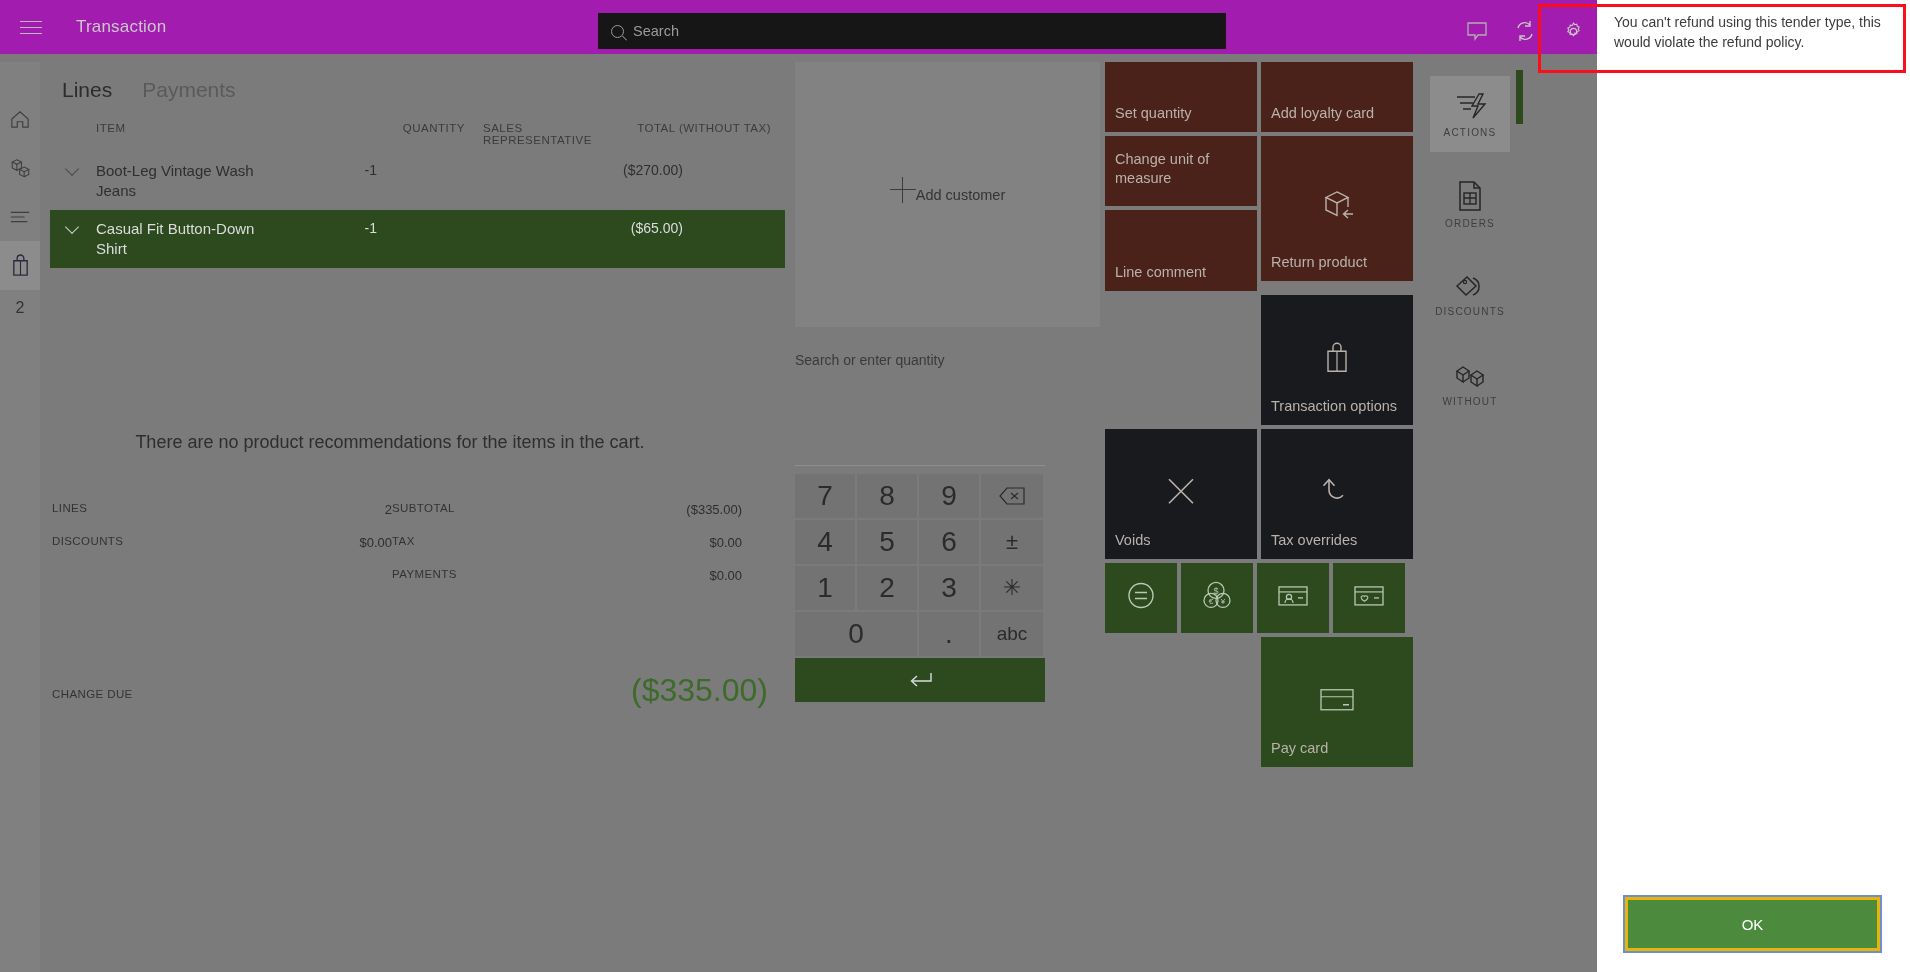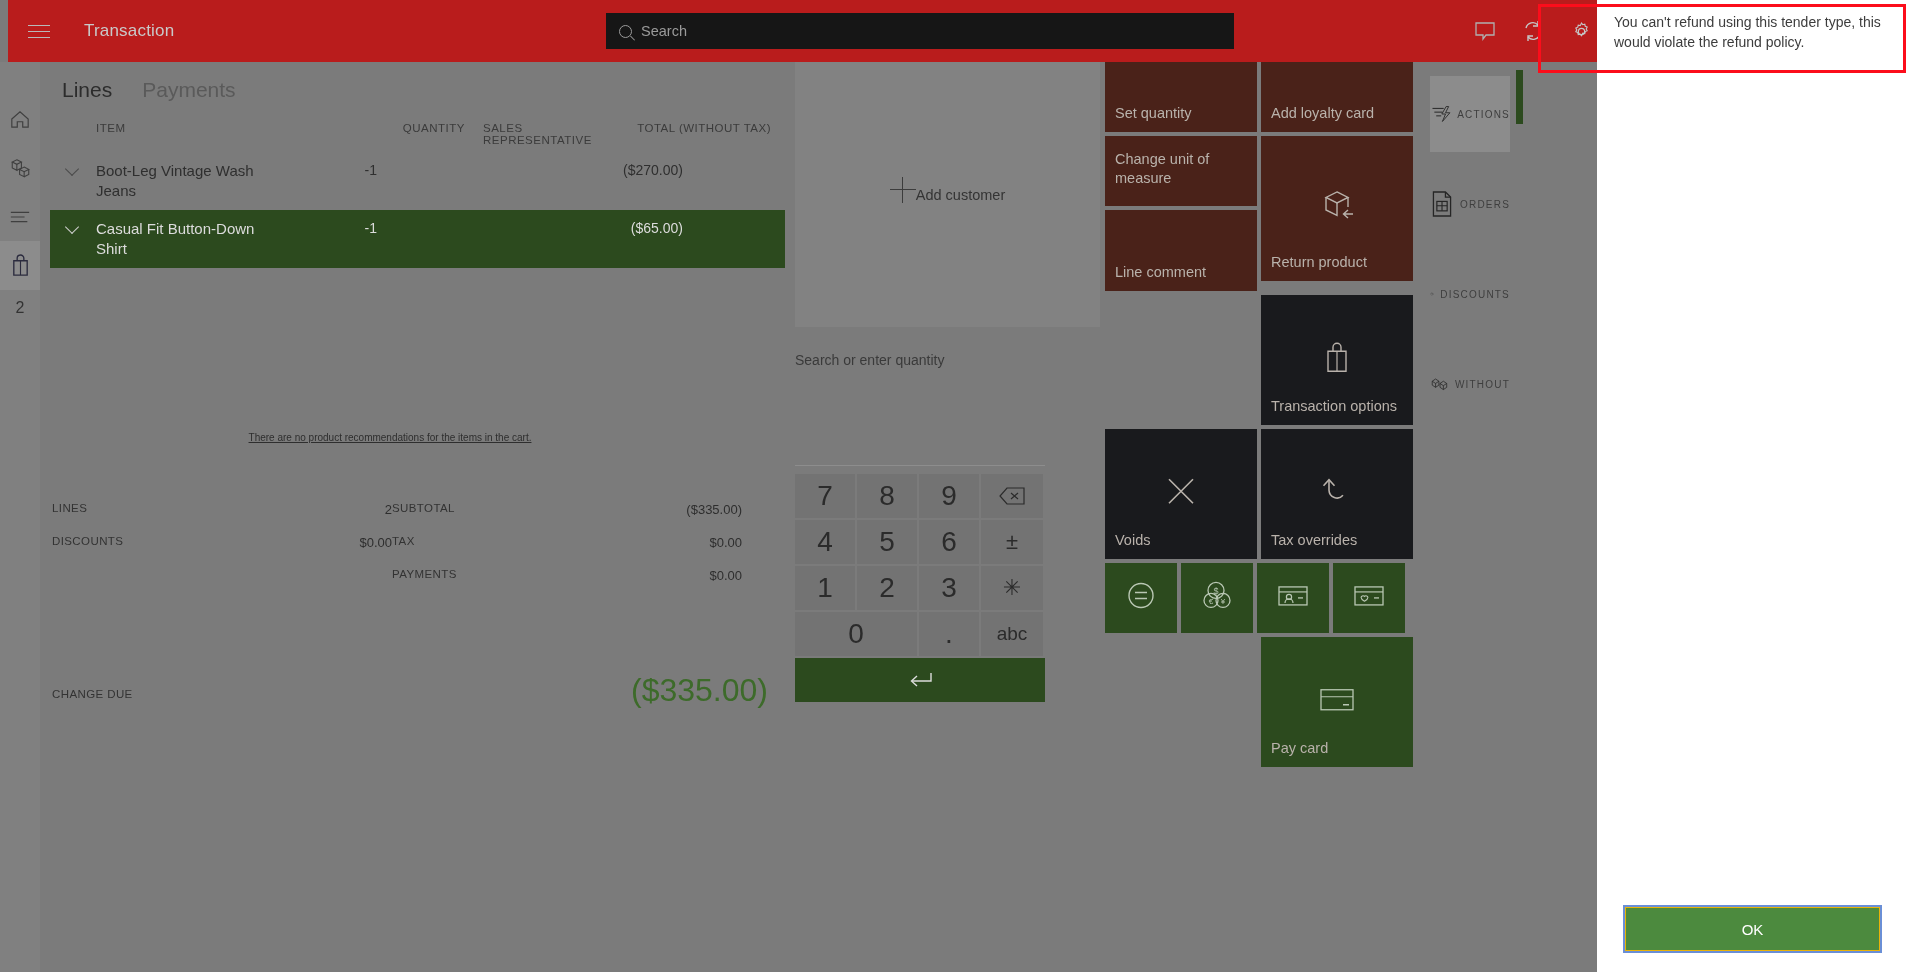--- a/index.html
+++ b/index.html
@@ -13,22 +13,22 @@
 
   
   .pos-root {
     position: absolute; left: 0; top: 0; width: 1597px; height: 972px;
     background: #7b7b7b;
     overflow: hidden;
   }
 
   
   .topbar {
-    position: absolute; left:0; top:0; width:1597px; height:62px;
-    background:#b91c1c; display:flex; align-items:center;margin-left:8px;
+    position: absolute; left:0; top:0; width:1597px; height:54px;
+    background:#a21caf; display:flex; align-items:center;
   }
   .hamburger { width:46px; height:62px; display:flex; flex-direction:column;
     justify-content:center; align-items:center; gap:5px; margin-left:8px; cursor:pointer;}
   .hamburger i { display:block; width:22px; height:1px; background:#b9b9b9; }
   .app-title { color:#c9c9c9; font-size:17px; margin-left:22px; letter-spacing:.2px; }
   .searchbox {
     position:absolute; left:598px; top:13px; width:628px; height:36px;
     background:#161616; display:flex; align-items:center; padding-left:13px; gap:9px;
   }
   .searchbox .mag { width:13px; height:13px; border:1.4px solid #9b9b9b; border-radius:50%;
@@ -75,21 +75,21 @@
   .chev { width:13px; height:8px; position:relative; }
   .chev:before { content:""; position:absolute; left:0; top:0; width:9px; height:9px;
      border-right:1.5px solid #4a4a4a; border-bottom:1.5px solid #4a4a4a;
      transform:rotate(45deg); }
   .line.selected .chev:before { border-color:#cfcfcf; }
   .line .c-item { font-size:15px; color:#2f2f2f; line-height:20px; max-width:185px; }
   .line .c-qty, .line .c-tot { font-size:14px; color:#2f2f2f; padding-top:1px;}
   .line.selected .c-item, .line.selected .c-qty, .line.selected .c-tot { color:#dcdcdc; }
 
   .norecs { position:absolute; left:0; top:370px; width:700px; text-align:center;
-     font-size:10px; color:#2e2e2e;text-decoration:underline; }
+     font-size:18px; color:#2e2e2e; }
 
   .totals { position:absolute; left:12px; top:440px; width:730px; }
   .trow { display:flex; margin-bottom:18px; }
   .tleft { width:340px; display:flex; }
   .tlabel { flex:1; font-size:11.5px; color:#333; letter-spacing:.4px; }
   .tvalue { font-size:13px; color:#2e2e2e; text-align:right; }
   .tright { width:350px; display:flex; padding-left:0px;}
   .changedue { position:absolute; left:12px; top:612px; width:730px; display:flex; align-items:flex-end; }
   .cd-label { font-size:11.5px; color:#333; letter-spacing:.4px; padding-bottom:6px;}
   .cd-value { flex:1; text-align:right; font-size:32px; color:#3d6b2a; font-weight:300;
@@ -134,39 +134,39 @@
   }
   .tile .glyph { position:absolute; left:0; right:0; top:50%; transform:translateY(-58%);
      display:flex; justify-content:center; }
   .tile.brown { background:#4a2219; }
   .tile.dark  { background:#191a1d; }
   .tile.green { background:#2c4a1e; }
   .tile .lbl { position:relative; z-index:2; }
 
   
   .navrail { position:absolute; left:1430px; top:62px; width:80px; height:910px; }
-  .nav-item { position:relative; width:80px; height:76px; display:flex; 
+  .nav-item { position:relative; width:80px; height:76px; display:flex; flex-direction:column;
      align-items:center; justify-content:center; gap:6px; margin-top:14px; cursor:pointer;}
   .nav-item.active { background:#8c8c8c; }
   .nav-item .nlbl { font-size:10px; color:#3e3e3e; letter-spacing:1.2px; }
   .nav-ind { position:absolute; left:1516px; top:70px; width:7px; height:54px; background:#2c4a1e; }
 
   
   .dialog {
     position:absolute; left:1597px; top:0; width:313px; height:972px; background:#fff;
   }
   .dlg-msg {
     position:absolute; left:17px; top:12px; right:12px;
     font-size:14px; line-height:20px; color:#3c3c3c;
   }
   .dlg-ok {
-    position:absolute; left:28px; bottom:21px; width:255px; height:44px;
+    position:absolute; left:28px; bottom:21px; width:255px; height:54px;
     background:#4c8a3e; color:#fff; font-size:15px;
     display:flex; align-items:center; justify-content:center;
-    border:1px solid #eab308; outline:2px solid #6a8fd6; cursor:pointer;
+    border:3px solid #eab308; outline:2px solid #6a8fd6; cursor:pointer;
   }
   
   .red-hl {
     position:absolute; left:1538px; top:4px; width:368px; height:69px;
     border:3px solid #fc0d1b; pointer-events:none;
   }
   svg { display:block; }
 </style>
 </head>
 <body>

